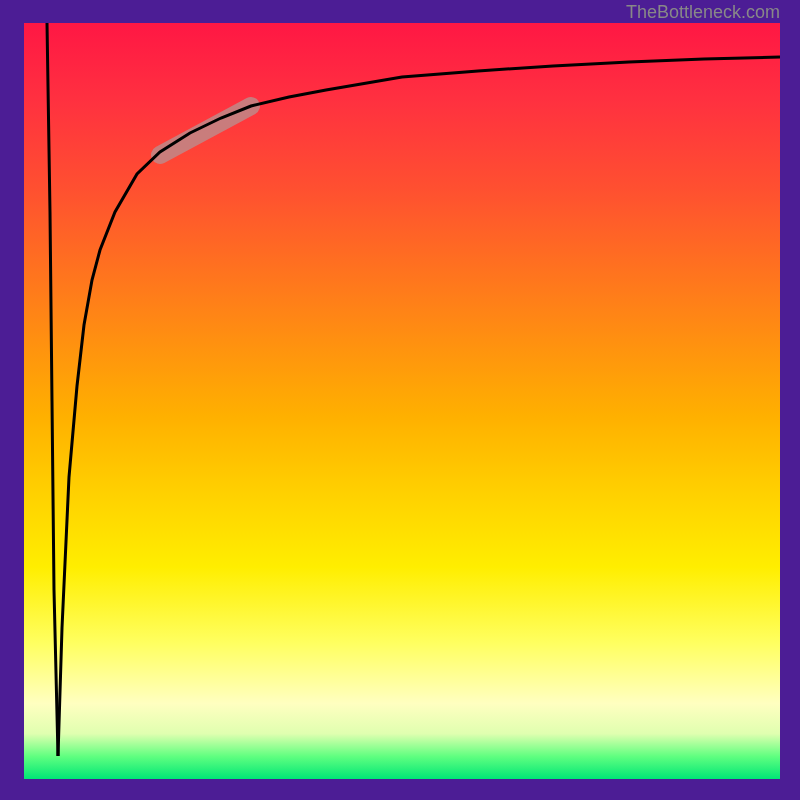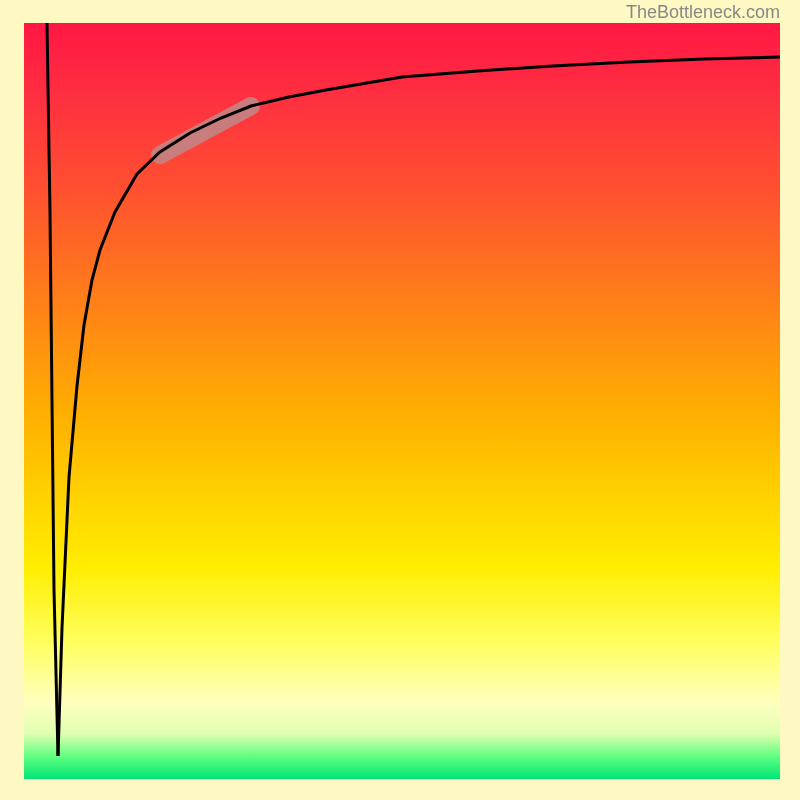--- a/index.html
+++ b/index.html
@@ -9,21 +9,21 @@
       overflow: hidden;
       position: relative;
       font-family: Arial, sans-serif;
     }
     .chart-container {
       position: absolute;
       top: 0;
       left: 0;
       width: 800px;
       height: 800px;
-      background: #fef9c3;
+      background: #4c1d95;
     }
     .plot-area {
       position: absolute;
       top: 23px;
       left: 24px;
       width: 756px;
       height: 756px;
       background: linear-gradient(to bottom,
         #ff1744 0%,
         #ff3040 10%,

